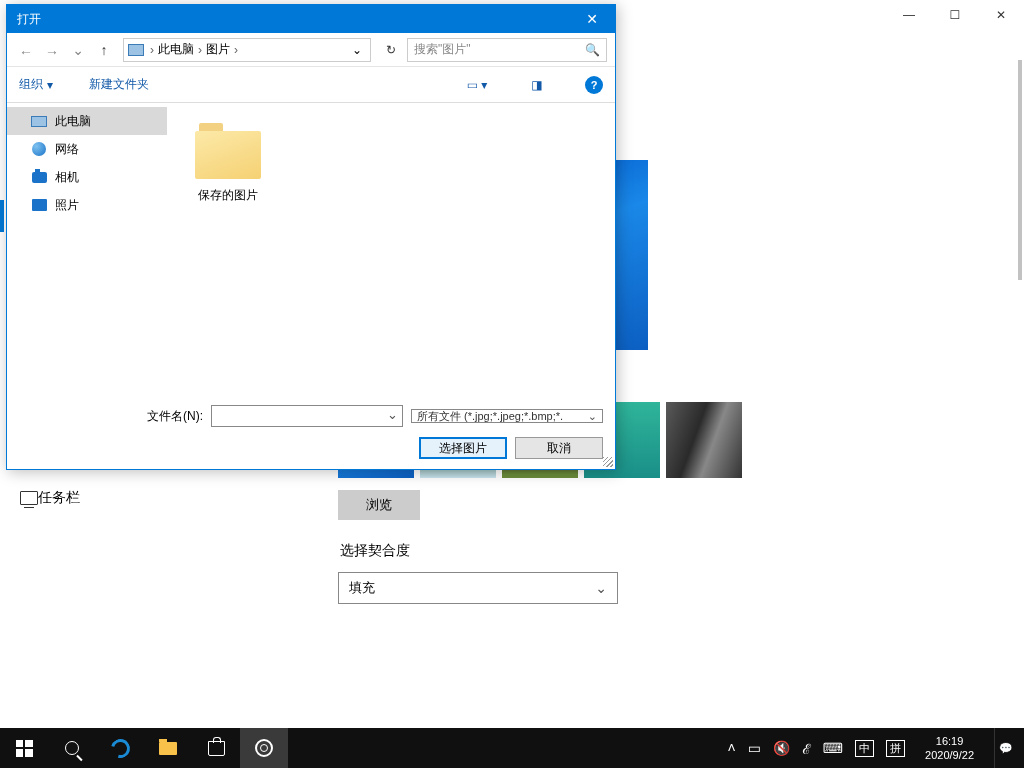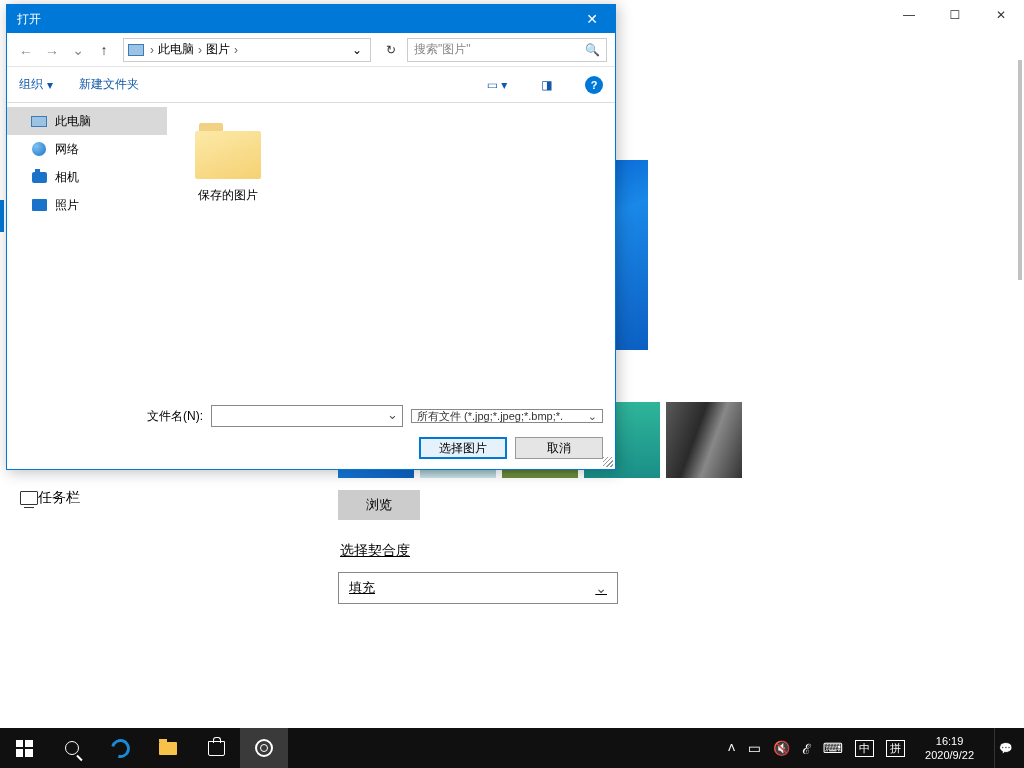--- a/index.html
+++ b/index.html
@@ -10,21 +10,21 @@
 .bg-window .caption { height: 30px; display: flex; justify-content: flex-end; align-items: center; }
 .bg-window .caption .btn { width: 46px; height: 30px; display: flex; align-items: center; justify-content: center; color: #333; }
 .bg-window .left-blue { position: absolute; left: 0; top: 200px; width: 4px; height: 32px; background: #0078d7; }
 
 .settings-body { display: flex; height: calc(100% - 30px); }
 .settings-nav { width: 320px; padding: 8px 0; }
 .settings-nav .item { display: flex; align-items: center; height: 40px; padding: 0 20px; font-size: 14px; }
 .settings-nav .item .icon { width: 18px; height: 14px; border: 1.5px solid #333; border-radius: 1px; position: relative; }
 .settings-nav .item .icon::after { content: ""; position: absolute; bottom: -4px; left: 3px; right: 3px; height: 1.5px; background: #333; }
 
-.settings-main { flex: 1; padding: 0 20px 8px 18px; text-decoration: underline; }
+.settings-main { flex: 1; padding: 0 20px 8px 18px; }
 .scrollbar-hint { position: absolute; right: 2px; top: 60px; width: 4px; height: 220px; background: #c2c2c2; }
 
 .preview-box { width: 300px; height: 190px; background: linear-gradient(160deg, #0a6bd6 0%, #0a6bd6 30%, #1a88e8 50%, #0c5fc2 100%); margin-top: 130px; margin-left: 10px; display: flex; align-items: center; justify-content: center; }
 .preview-box .logo { width: 30px; height: 30px; display: grid; grid-template-columns: 1fr 1fr; gap: 2px; }
 .preview-box .logo div { background: rgba(255,255,255,0.85); }
 
 .section-label { font-size: 14px; margin: 22px 0 12px 2px; color: #000; }
 .thumbs { display: flex; gap: 6px; }
 .thumb { width: 76px; height: 76px; background: #333; }
 .thumb.t1 { background: linear-gradient(160deg, #0a6bd6 0%, #1a88e8 50%, #0c5fc2 100%); display:flex; align-items:center; justify-content:center; }
@@ -49,21 +49,21 @@
 .navbar .navbtn { width: 22px; height: 22px; display: flex; align-items: center; justify-content: center; color: #888; font-size: 14px; }
 .navbar .navbtn.enabled { color: #333; }
 .navbar .crumb { flex: 1; height: 24px; border: 1px solid #ccc; display: flex; align-items: center; padding: 0 4px; gap: 2px; font-size: 12px; margin: 0 4px; }
 .navbar .crumb .dd { width: 18px; height: 16px; display:flex; align-items:center; justify-content:center; }
 .navbar .crumb .pcicon { width:16px; height:12px; border:1px solid #3a7bb8; background:#9cc2e4; margin-right:2px; }
 .navbar .crumb .sep { color: #666; padding: 0 2px; }
 .navbar .refresh { width: 24px; height: 24px; display: flex; align-items: center; justify-content: center; color: #333; }
 .navbar .search { width: 200px; height: 24px; border: 1px solid #ccc; display: flex; align-items: center; padding: 0 6px; color: #888; font-size: 12px; }
 .navbar .search .sicon { margin-left: auto; color: #555; }
 
-.dialog .toolbar { height: 36px; display: flex; align-items: center; padding: 0 12px; border-bottom: 1px solid #ddd; gap: 26px; }
+.dialog .toolbar { height: 36px; display: flex; align-items: center; padding: 0 12px; border-bottom: 1px solid #ddd; gap: 36px; }
 .toolbar .tlink { color: #1259a8; font-size: 12px; display:flex; align-items:center; gap:4px; }
 .toolbar .spacer { flex: 1; }
 .toolbar .ticon { width: 24px; height: 20px; display: flex; align-items: center; justify-content: center; color: #1259a8; }
 .toolbar .help { width: 18px; height: 18px; border-radius: 50%; background: #0078d7; color: #fff; display: flex; align-items: center; justify-content: center; font-size: 11px; font-weight: bold; }
 
 .dialog .body { flex: 1; display: flex; overflow: hidden; }
 .tree { width: 160px; padding-top: 4px; }
 .tree .node { display: flex; align-items: center; height: 28px; padding-left: 24px; gap: 8px; font-size: 12px; }
 .tree .node.sel { background: #d9d9d9; }
 .tree .ticon2 { width: 16px; height: 14px; display:flex; align-items:center; justify-content:center; }

